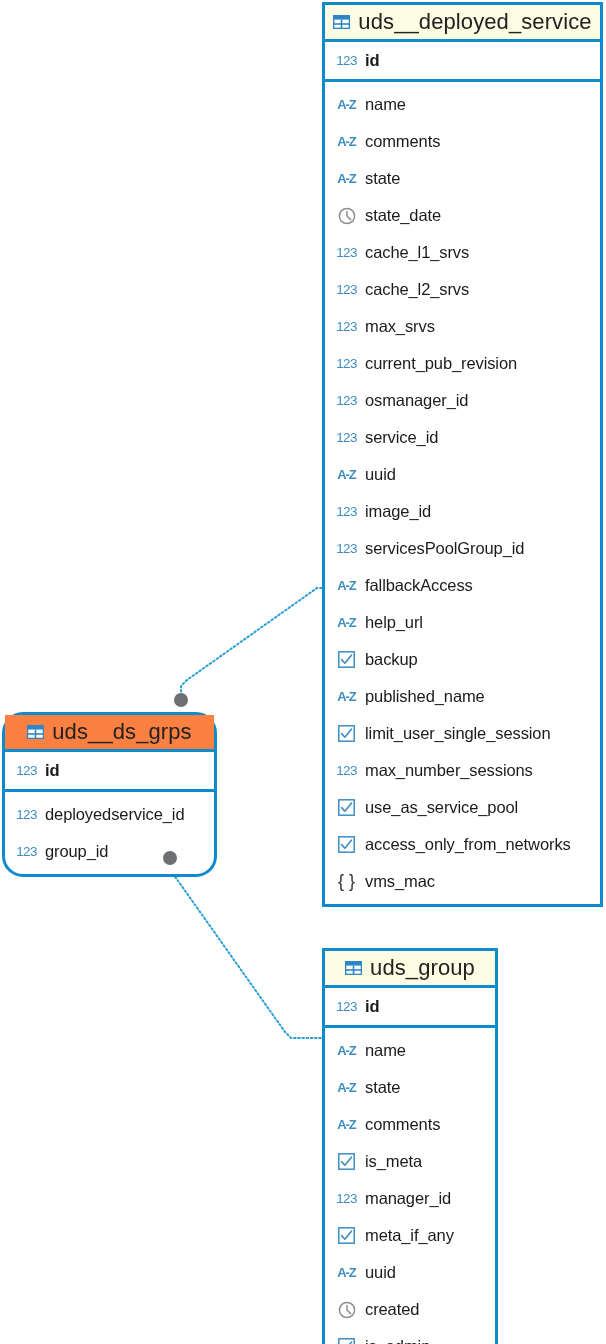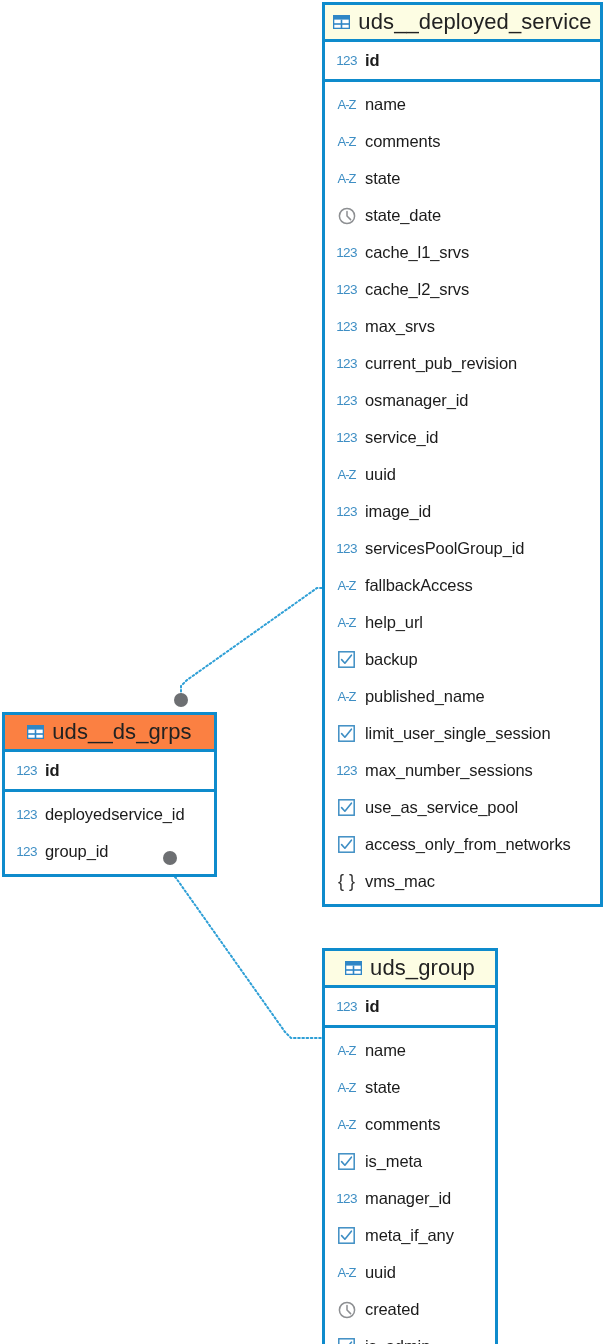--- a/index.html
+++ b/index.html
@@ -83,21 +83,21 @@
     position: relative;
   }
   .ficon.num {
     font-size: 13.5px;
     color: #3e8ec4;
     letter-spacing: -0.6px;
     font-family: "Liberation Sans", sans-serif;
   }
   .ficon.txt {
     font-size: 13px;
-    font-weight: normal;
+    font-weight: bold;
     color: #3e8ec4;
     letter-spacing: -1px;
   }
   .ficon.braces {
     font-size: 18px;
     color: #333333;
     letter-spacing: 0px;
   }
   .ficon.bool svg, .ficon.date svg { display: block; }
 
@@ -250,21 +250,21 @@
             </svg>
           </span>
           <span class="fname">access_only_from_networks</span>
         </div>
         <div class="erd-row">
           <span class="ficon braces">{ }</span>
           <span class="fname">vms_mac</span>
         </div>
       </div>
     </div>
-    <div class="erd-table" style="left: 2px; top: 712px; width: 215px;">
+    <div class="erd-table" style="left: 2px; top: 712px; width: 215px; border-radius: 21px;">
       <div class="erd-header orange">
         <span style="display: inline-flex;">
           <svg class="tbl-icon" viewBox="0 0 17 14">
             <rect x="0.5" y="0.5" width="16" height="13" fill="#ffffff" stroke="#2f86c6" stroke-width="1.6"></rect>
             <rect x="1" y="1" width="15" height="3.6" fill="#2f86c6"></rect>
             <line x1="8.5" y1="4.6" x2="8.5" y2="13.5" stroke="#2f86c6" stroke-width="1.6"></line>
             <line x1="1" y1="9" x2="16" y2="9" stroke="#2f86c6" stroke-width="1.6"></line>
           </svg>
         </span>
         <span class="erd-title">uds__ds_grps</span>

